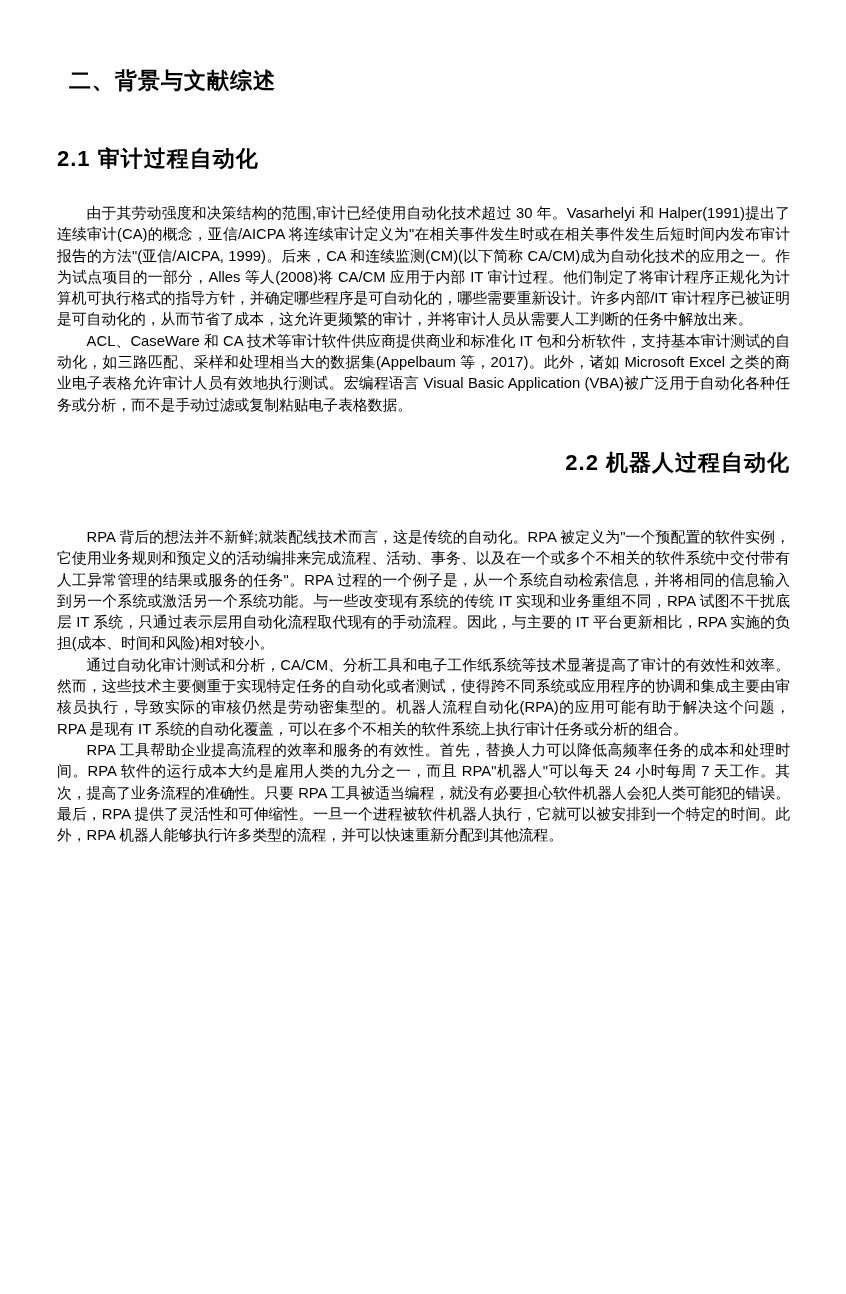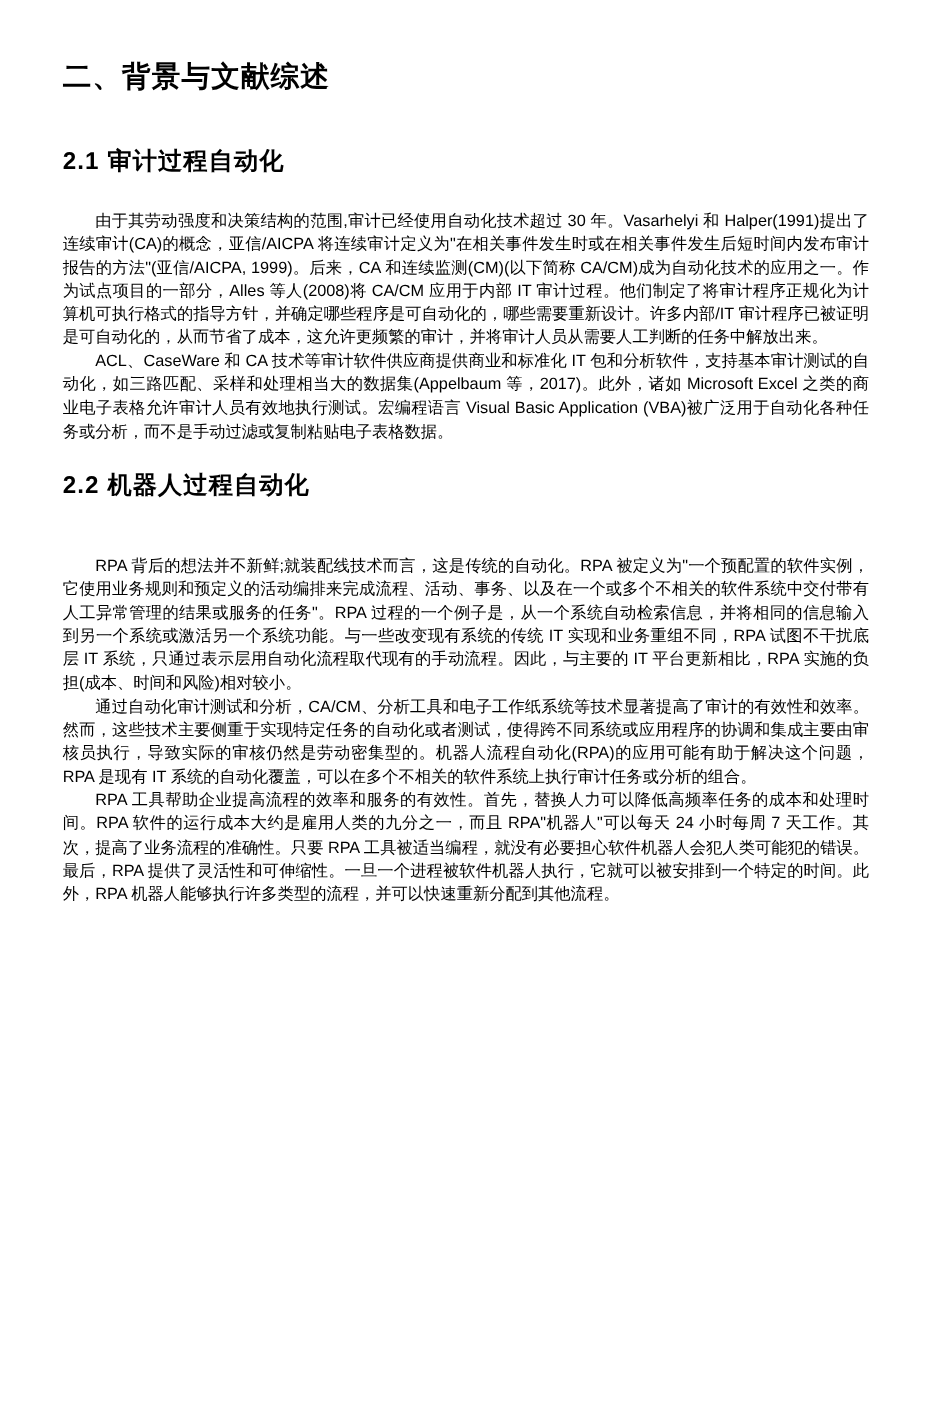--- a/index.html
+++ b/index.html
@@ -12,40 +12,41 @@
     width: 846px;
     height: 1294px;
     box-sizing: border-box;
     padding: 55px 56px 0 57px;
     background: #ffffff;
     color: #000000;
     font-family: "Liberation Sans", "DejaVu Sans", sans-serif;
     overflow: hidden;
   }
   h1.chapter-title {
-    font-size: 26px;
+    font-size: 22px;
     line-height: 28px;
     font-weight: bold;
-    margin: 0;
+    margin: 12px;
     letter-spacing: 1px;
   }
   h2.section-heading {
     font-size: 22px;
     line-height: 28px;
     font-weight: bold;
     margin: 0;
     letter-spacing: 1px;
   }
   h2.section-heading.first {
     margin-top: 50px;
     margin-bottom: 30px;
   }
   h2.section-heading.second {
-    margin-top: 23px;
+    margin-top: 33px;
     margin-bottom: 50px;
+    text-align: right;
   }
   .section-body p {
     font-size: 14.8px;
     line-height: 21.3px;
     text-align: justify;
     text-indent: 2em;
     margin: 0;
     word-break: break-word;
   }
 </style>

